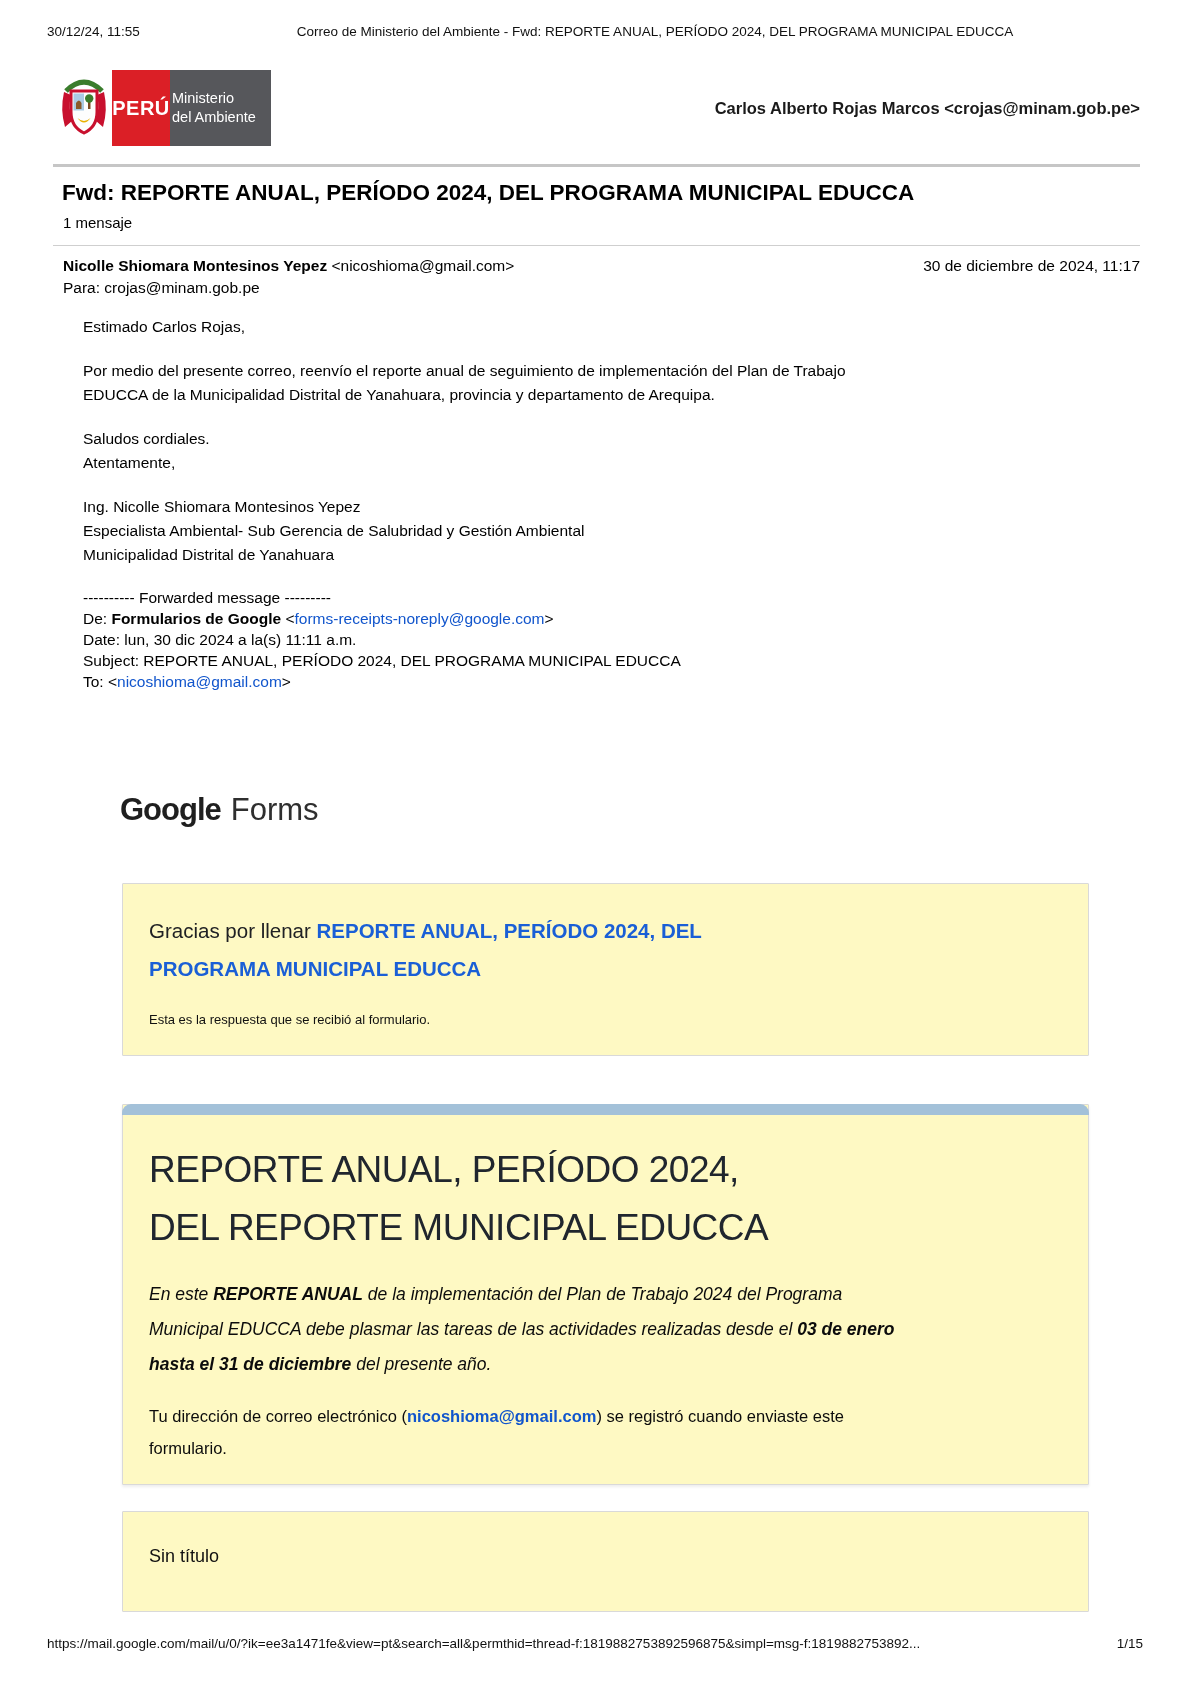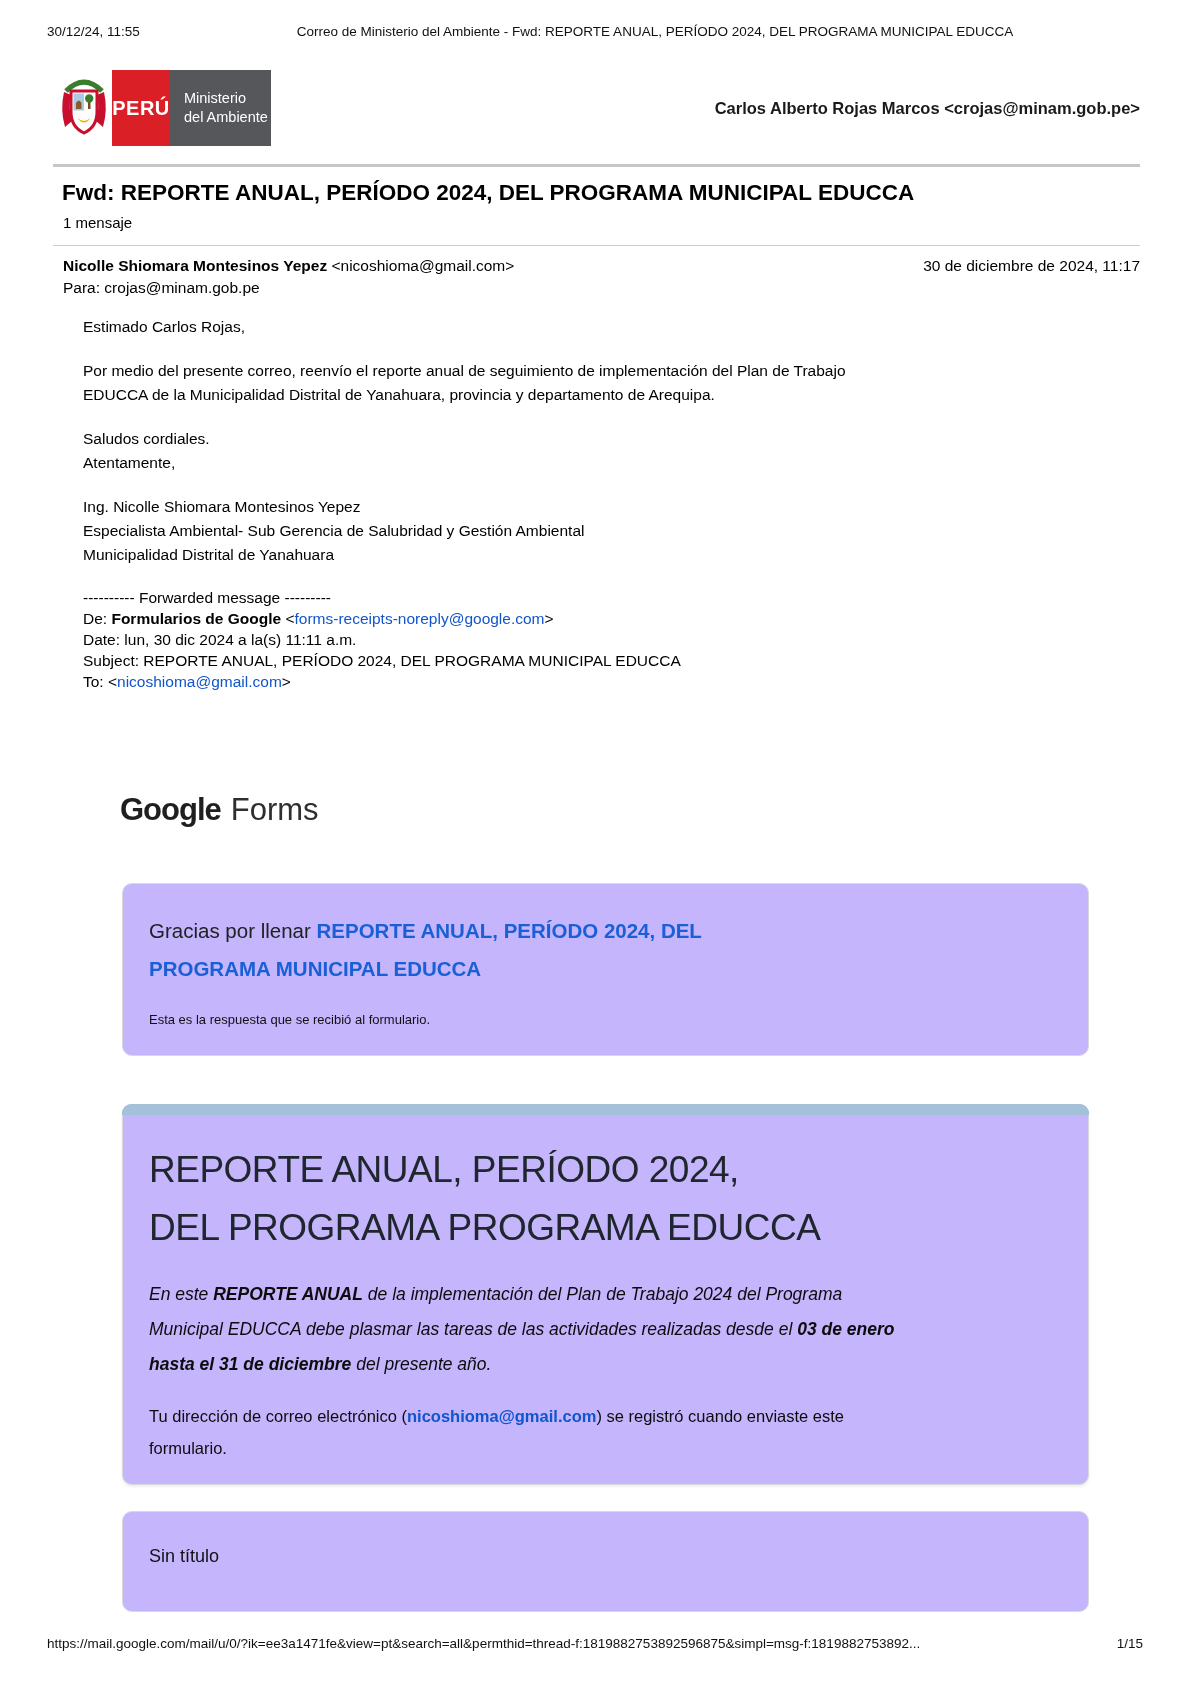--- a/index.html
+++ b/index.html
@@ -11,21 +11,21 @@
   .print-header { position:absolute; top:24px; left:47px; right:47px; display:flex; font-size:13.5px; color:#111; }
   .print-date { width:120px; white-space:nowrap; }
   .print-title { flex:1; text-align:center; white-space:nowrap; }
   .print-footer { position:absolute; top:1636px; left:47px; right:47px; display:flex; justify-content:space-between; font-size:13.5px; color:#111; }
 
   
   .brand-row { margin:70px 50px 0 55px; display:flex; justify-content:space-between; align-items:center; height:76px; }
   .minam-logo { display:flex; height:76px; }
   .emblem-box { width:57px; height:76px; background:#fff; display:flex; align-items:center; justify-content:center; }
   .red-box { width:58px; height:76px; background:#db1f26; color:#fff; display:flex; align-items:center; justify-content:center; font-weight:bold; font-size:20px; letter-spacing:0.5px; }
-  .gray-box { width:101px; height:76px; background:#56575b; color:#fff; display:flex; flex-direction:column; justify-content:center; padding-left:14px; font-size:14.5px; line-height:19px; }
+  .gray-box { width:101px; height:76px; background:#56575b; color:#fff; display:flex; flex-direction:column; justify-content:center; padding-left:2px; font-size:14.5px; line-height:19px; }
   .account-name { font-weight:bold; font-size:16.5px; color:#1a1a1a; }
 
   .rule-thick { margin:18px 50px 0 53px; height:3px; background:#c6c6c6; }
   .rule-thin  { margin:14px 50px 0 53px; height:1px; background:#cfcfcf; }
 
   .subject { margin:13px 50px 0 62px; font-size:22.5px; font-weight:bold; color:#000; }
   .msg-count { margin:8px 50px 0 63px; font-size:15px; }
 
   .msg { margin:9px 50px 0 63px; }
   .meta { display:flex; justify-content:space-between; font-size:15.5px; line-height:22px; }
@@ -38,21 +38,21 @@
   .fwd { line-height:21px; }
   a.lnk { color:#1155cc; text-decoration:none; cursor:pointer; }
 
   
   .forms-wordmark { margin:100px 0 0 57px; font-size:31px; display:flex; align-items:baseline; }
   .wm-google { font-weight:600; letter-spacing:-1px; color:#1f1f1f; }
   .wm-forms  { font-weight:400; margin-left:10px; color:#2f2f2f; }
 
   
   .cards { margin-left:59px; width:967px; }
-  .card { border:1px solid #d9d9d9; border-radius:10px; background:#c4b5fd; }
+  .card { border:1px solid #d9d9d9; border-radius:1px; background:#fef9c3; }
   .card1 { margin-top:55px; padding:28px 28px 28px 26px; }
   .thanks-line { font-size:20.5px; line-height:38px; color:#202124; }
   .thanks-link { color:#1a5fd6; font-weight:bold; text-decoration:none; cursor:pointer; }
   .thanks-sub { margin-top:24px; font-size:13px; color:#111; }
 
   .card2 { margin-top:48px; box-shadow:0 2px 3px rgba(0,0,0,0.07); }
   .accent-bar { height:11px; background:#a3c1d9; border-radius:9px 9px 0 0; margin:-1px -1px 0 -1px; }
   .card2-inner { padding:26px 28px 20px 26px; }
   .form-title { font-size:37px; font-weight:normal; line-height:58px; color:#20262e; letter-spacing:-0.5px; }
   .form-intro { margin-top:20px; font-style:italic; font-size:17.5px; line-height:35px; color:#0c0c0c; }
@@ -154,21 +154,21 @@
           <span>Gracias por llenar </span><a class="thanks-link"><span>REPORTE ANUAL, PERÍODO 2024, DEL</span><br><span>PROGRAMA MUNICIPAL EDUCCA</span></a>
         </div>
         <div class="thanks-sub">Esta es la respuesta que se recibió al formulario.</div>
       </div>
 
       <div class="card card2">
         <div class="accent-bar"></div>
         <div class="card2-inner">
           <div class="form-title">
             <div>REPORTE ANUAL, PERÍODO 2024,</div>
-            <div>DEL PROGRAMA PROGRAMA EDUCCA</div>
+            <div>DEL REPORTE MUNICIPAL EDUCCA</div>
           </div>
           <div class="form-intro">
             <div><span>En este </span><b>REPORTE ANUAL</b><span> de la implementación del Plan de Trabajo 2024 del Programa</span></div>
             <div><span>Municipal EDUCCA debe plasmar las tareas de las actividades realizadas desde el </span><b>03 de enero</b></div>
             <div><b>hasta el 31 de diciembre</b><span> del presente año.</span></div>
           </div>
           <div class="form-email">
             <div><span>Tu dirección de correo electrónico (</span><a class="lnk">nicoshioma@gmail.com</a><span>) se registró cuando enviaste este</span></div>
             <div>formulario.</div>
           </div>

